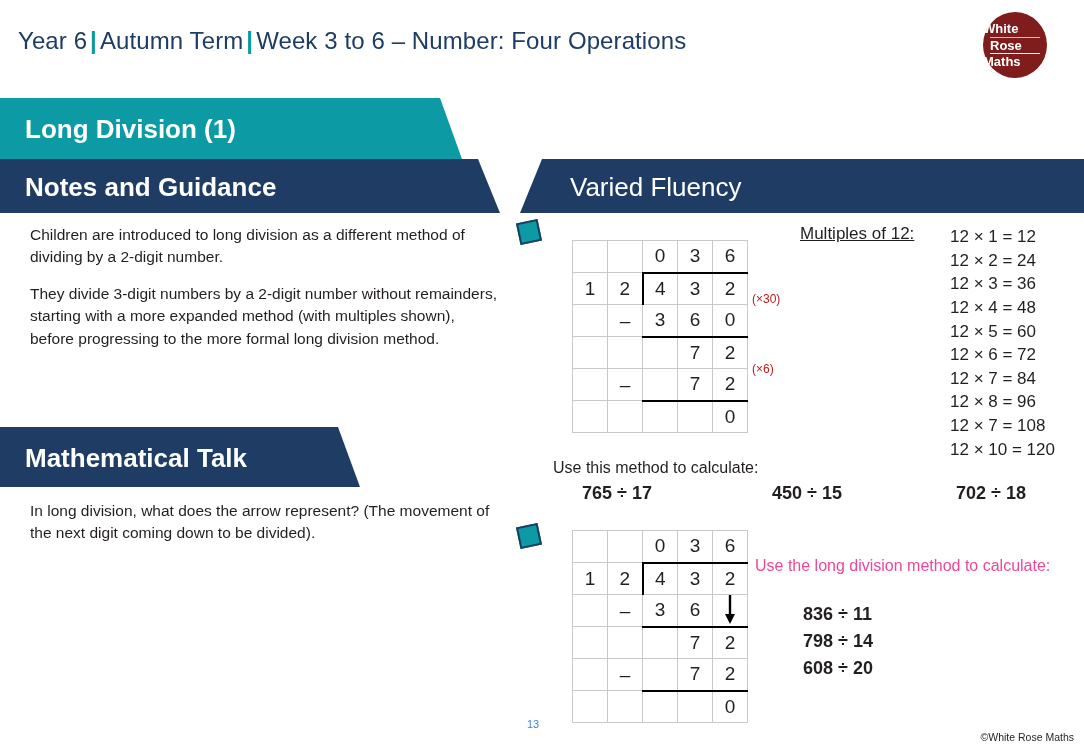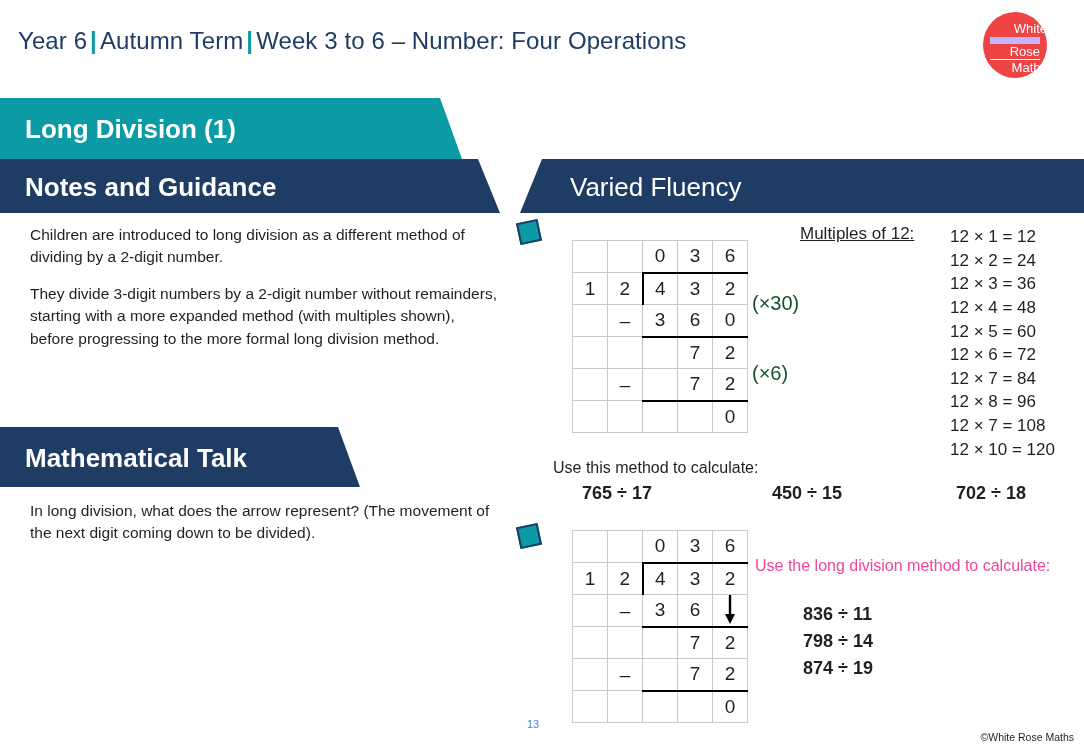--- a/index.html
+++ b/index.html
@@ -31,31 +31,31 @@
     color: #0c9aa4;
     font-weight: 700;
     padding: 0 3px;
   }
 
   
   #logo {
     position: absolute;
     left: 983px; top: 12px;
     width: 64px; height: 66px;
-    background: #ef4444;
+    background: #7f1d1d;
     border-radius: 50%;
     color: #ffffff;
-    text-align: right;
-    font-weight: 400;
+    text-align: left;
+    font-weight: 700;
     line-height: 1.05;
     padding-top: 10px;
   }
   #logo .l1 { font-size: 13px; display:block; }
   #logo .l2 { font-size: 13px; display:block;
-              border-top: 7px solid #c4b5fd;
+              border-top: 1px solid #c4b5fd;
               border-bottom: 1px solid #ffffff;
               margin: 1px 7px; padding: 1px 0; }
   #logo .l3 { font-size: 13px; display:block; }
 
   
   #teal-banner {
     position: absolute;
     left: 0; top: 98px;
     width: 462px; height: 61px;
     background: #0c9aa4;
@@ -167,22 +167,22 @@
 
   #grid-1 { left: 572px; top: 240px; }
   #grid-2 { left: 572px; top: 530px; }
 
   .arrow-cell { position: relative; }
   .arrow-cell svg { display: block; margin: 0 auto; }
 
   
   .mult-note {
     position: absolute;
-    font-size: 20px;
-    color: #14532d;
+    font-size: 12px;
+    color: #b91c1c;
     white-space: nowrap;
   }
   #mult-note-1 { left: 752px; top: 292px; }
   #mult-note-2 { left: 752px; top: 362px; }
 
   
   #multiples-heading {
     position: absolute;
     left: 800px; top: 224px;
     font-size: 17px;
@@ -408,17 +408,17 @@
     <td class="bt"></td>
     <td class="bt">0</td>
   </tr>
 </tbody>
   </table>
 
 <div id="prompt-2-label">Use the long division method to calculate:</div>
 <ul id="calc-b-list">
   <li>836 ÷ 11</li>
   <li>798 ÷ 14</li>
-  <li>874 ÷ 19</li>
+  <li>608 ÷ 20</li>
 </ul>
 
 <div id="page-number">13</div>
 <div id="copyright">©White Rose Maths</div>
 
 </body></html>

